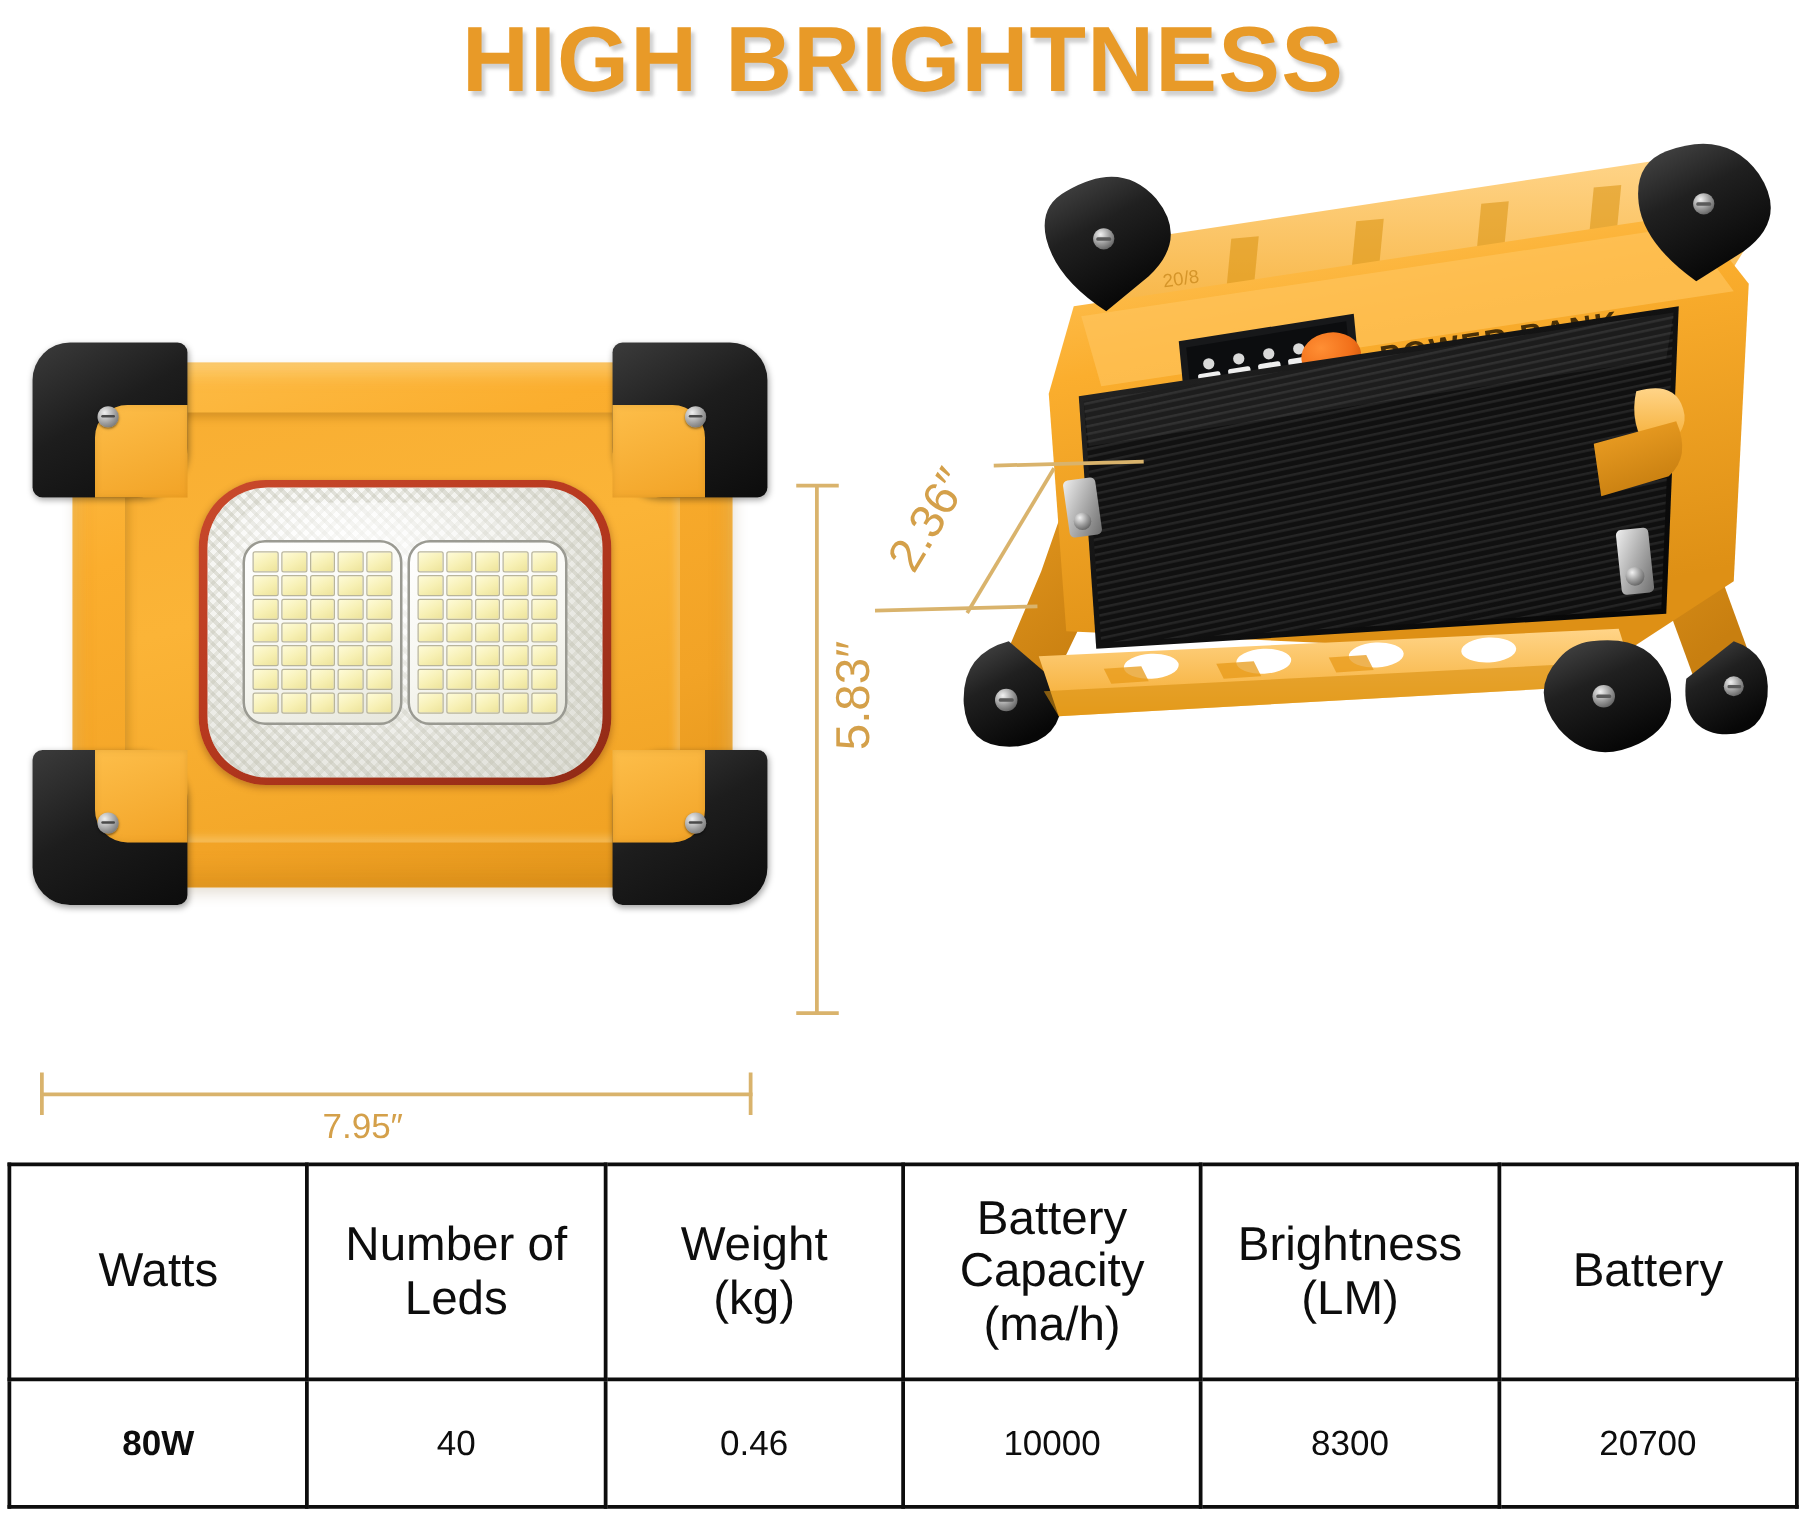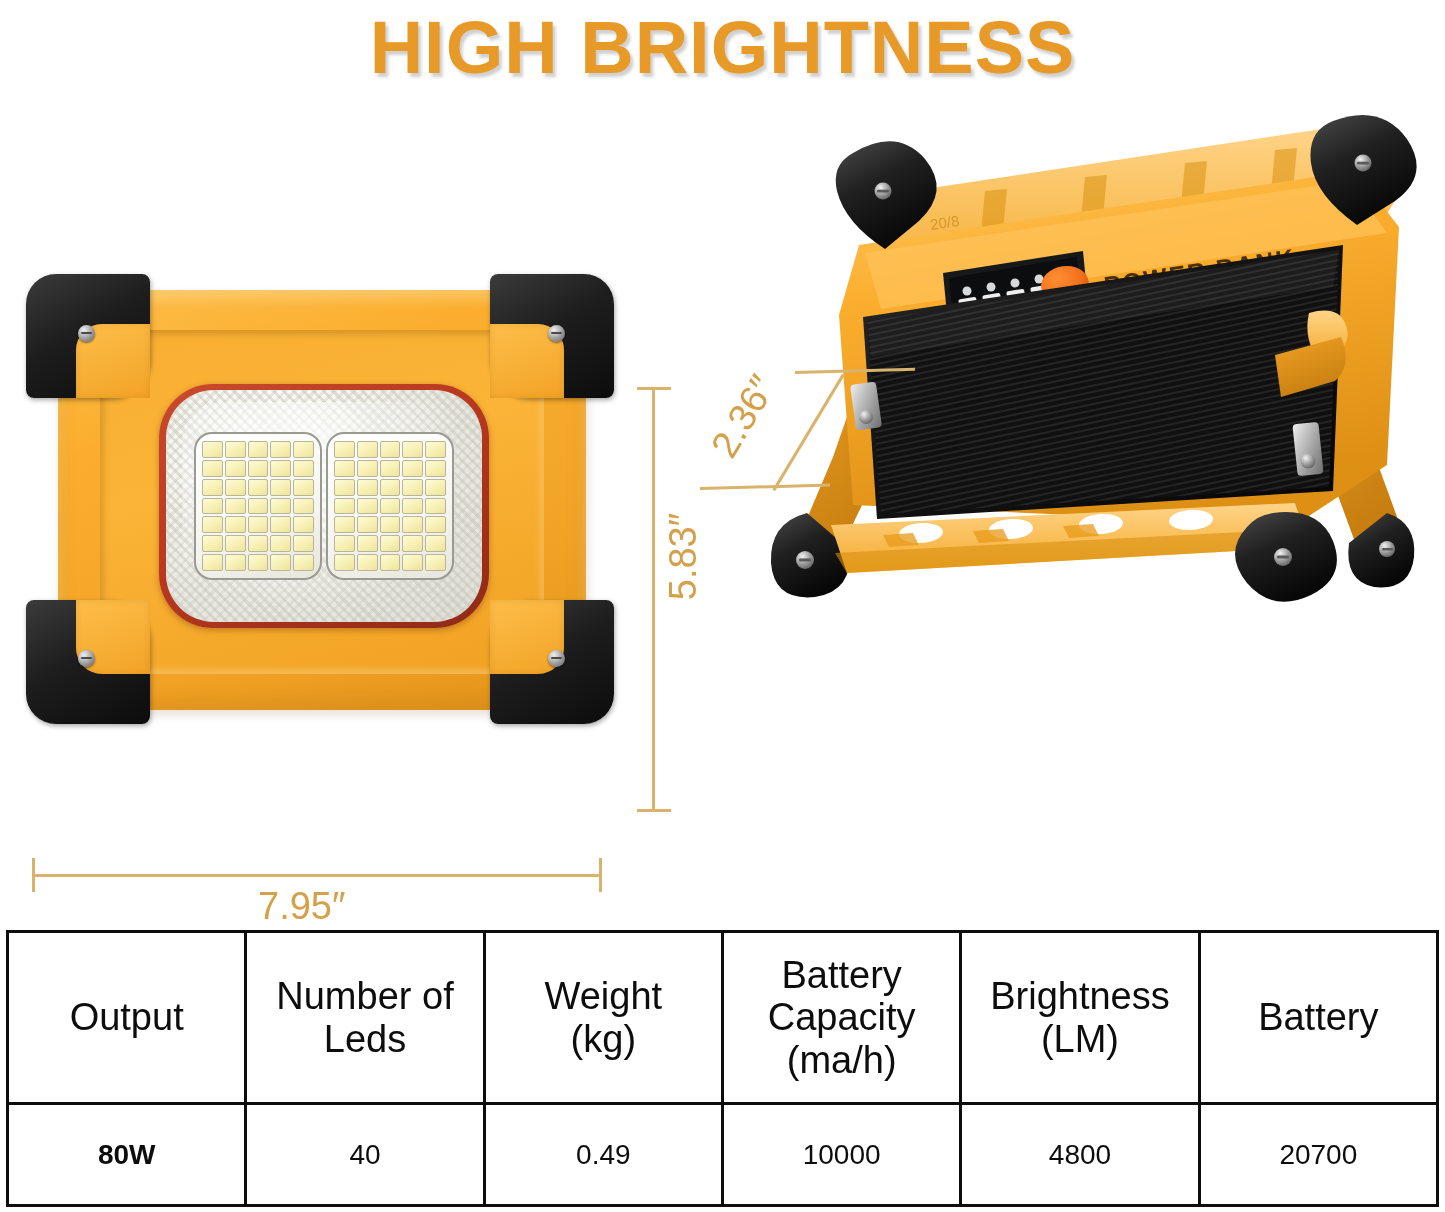--- a/index.html
+++ b/index.html
@@ -186,21 +186,21 @@
     position: absolute; left: 32px; top: 779px;
     width: 570px; height: 3px; background: #D9B36C;
   }
   .dim-cap-v {
     position: absolute; width: 3px; height: 34px; background: #D9B36C;
   }
   .dim-cap-v.left  { left: 32px;  top: 763px; }
   .dim-cap-v.right { left: 599px; top: 763px; }
   .dim-label-h {
     position: absolute; left: 258px; top: 790px;
-    color: #D4A04A; font-size: 38px; font-weight: 500;
+    color: #D4A04A; font-size: 28px; font-weight: 500;
     font-family: "Liberation Sans", sans-serif; white-space: nowrap;
   }
 
   
   .dim-ext {
     position: absolute; height: 3px; background: #D9B36C;
   }
   .dim-ext.a { left: 795px; top: 276px; width: 120px; transform: rotate(-1.5deg); transform-origin: left center; }
   .dim-ext.b { left: 700px; top: 392px; width: 130px; transform: rotate(-1.5deg); transform-origin: left center; }
   .dim-diag {
@@ -512,31 +512,31 @@
 
   <div class="dim-ext a"></div>
   <div class="dim-ext b"></div>
   <div class="dim-diag"></div>
   <div class="dim-label-d">2.36″</div>
 </div>
 
 <table id="spec-table">
   <thead>
     <tr>
-      <th>Output</th>
+      <th>Watts</th>
       <th>Number of<br>Leds</th>
       <th>Weight<br>(kg)</th>
       <th>Battery<br>Capacity<br>(ma/h)</th>
       <th>Brightness<br>(LM)</th>
       <th>Battery</th>
     </tr>
   </thead>
   <tbody>
     <tr>
       <td class="emph">80W</td>
       <td>40</td>
-      <td>0.49</td>
+      <td>0.46</td>
       <td>10000</td>
-      <td>4800</td>
+      <td>8300</td>
       <td>20700</td>
     </tr>
   </tbody>
 </table>
 
 </body></html>

